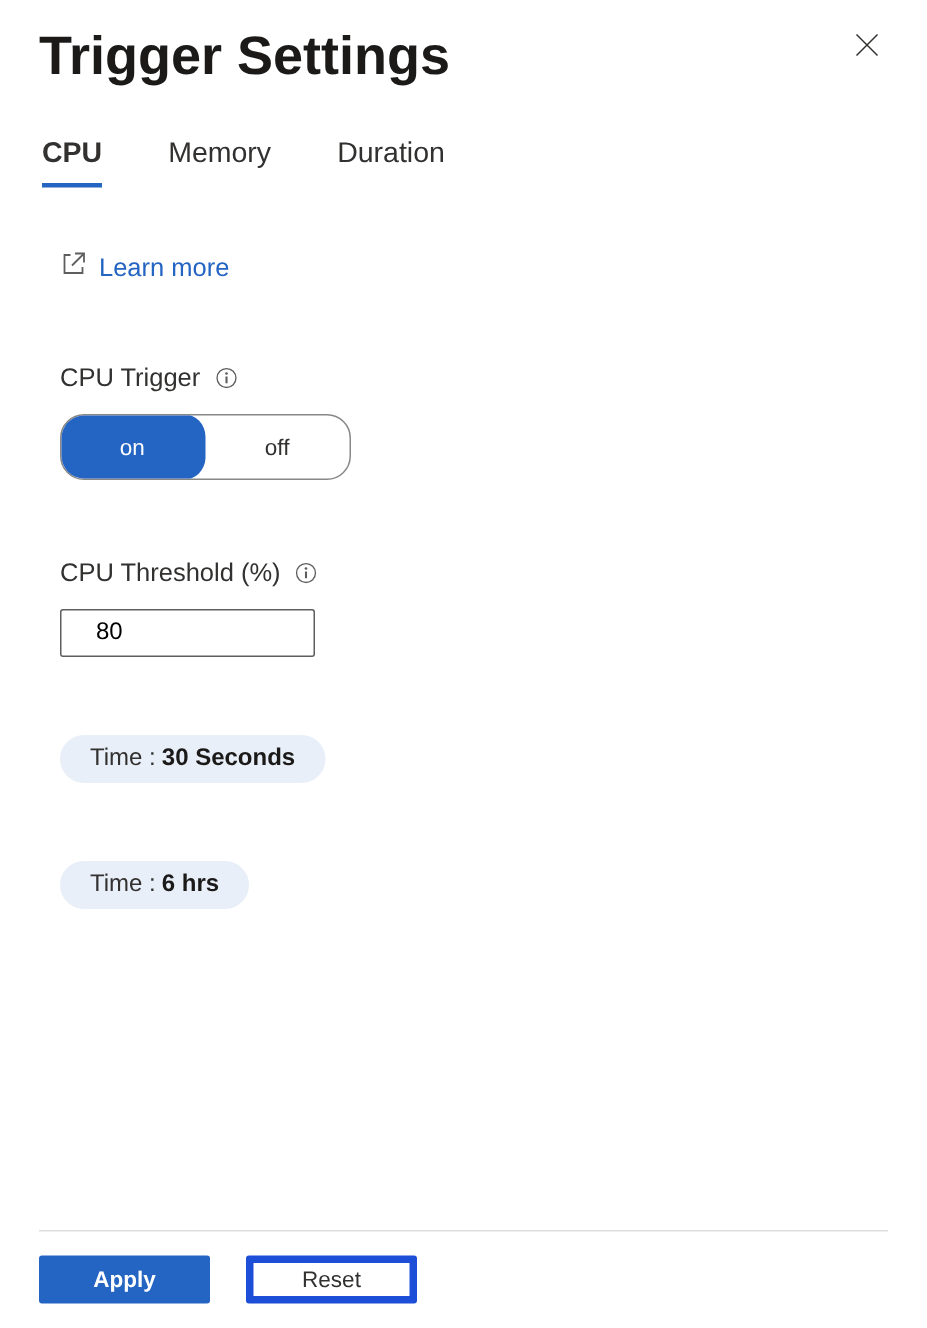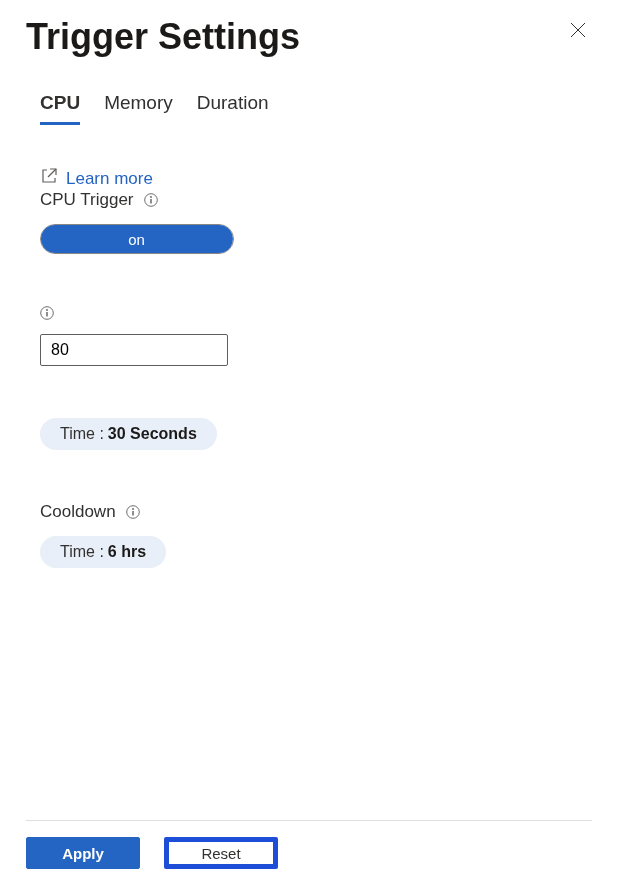--- a/index.html
+++ b/index.html
@@ -25,23 +25,23 @@
       font-size: 36px;
       font-weight: 600;
       color: #1b1a19;
     }
     .close-icon {
       cursor: pointer;
       padding: 6px;
     }
     .tabs {
       display: flex;
-      gap: 24px;
+      gap: 44px;
       border-bottom: none;
-      margin-left: 14px;
+      margin-left: 2px;
       margin-bottom: 42px;
     }
     .tab {
       font-size: 19px;
       color: #323130;
       padding-bottom: 8px;
       cursor: pointer;
       border-bottom: 3px solid transparent;
     }
     .tab.active {
@@ -51,20 +51,21 @@
     .content {
       margin-left: 14px;
     }
     .learn-more {
       display: inline-flex;
       align-items: center;
       gap: 8px;
       color: #2464c3;
       font-size: 17px;
       cursor: pointer;
+      margin-bottom: 52px;
     }
     .external-icon {
       color: #605e5c;
     }
     .field-group {
       margin-bottom: 52px;
     }
     .field-label {
       display: flex;
       align-items: center;
@@ -76,43 +77,43 @@
     .info-icon {
       color: #605e5c;
       cursor: pointer;
       display: inline-flex;
     }
     .toggle {
       display: inline-flex;
       border: 1px solid #8a8886;
       border-radius: 16px;
       overflow: hidden;
-      height: 30px;
+      height: 44px;
       width: 194px;
       cursor: pointer;
     }
     .toggle-option {
       flex: 1;
       display: flex;
       align-items: center;
       justify-content: center;
       font-size: 15px;
     }
     .toggle-option.active {
       background: #2464c3;
       color: #fff;
       border-radius: 15px;
       margin: -1px 0 -1px -1px;
     }
     .text-input {
-      width: 188px;
+      width: 170px;
       height: 32px;
       border: 1px solid #605e5c;
       border-radius: 2px;
-      padding: 4px 10px;
+      padding: 4px 23px;
       font-size: 16px;
       font-family: inherit;
     }
     .pill {
       display: inline-flex;
       align-items: baseline;
       background: #e8eff8;
       border-radius: 18px;
       padding: 7px 20px;
       font-size: 16px;
@@ -195,54 +196,46 @@
       <span class="info-icon">
         <svg width="14" height="14" viewBox="0 0 14 14">
             <circle cx="7" cy="7" r="6.3" stroke="#605e5c" stroke-width="0.9" fill="none"></circle>
             <circle cx="7" cy="4" r="0.9" fill="#605e5c"></circle>
             <rect x="6.3" y="6" width="1.4" height="4.5" fill="#605e5c"></rect>
           </svg>
       </span>
     </div>
     <div class="toggle">
       <div class="toggle-option active">on</div>
+      <div class="toggle-option">off</div>
     </div>
   </div>
 
   <div class="field-group">
     <div class="field-label">
+      <span>CPU Threshold (%)</span>
       <span class="info-icon">
         <svg width="14" height="14" viewBox="0 0 14 14">
             <circle cx="7" cy="7" r="6.3" stroke="#605e5c" stroke-width="0.9" fill="none"></circle>
             <circle cx="7" cy="4" r="0.9" fill="#605e5c"></circle>
             <rect x="6.3" y="6" width="1.4" height="4.5" fill="#605e5c"></rect>
           </svg>
       </span>
     </div>
     <input type="text" class="text-input" value="80" style="">
   </div>
 
   <div class="field-group">
     <div class="pill">
       <span class="pill-label">Time : </span>
       <span class="pill-value">30 Seconds</span>
     </div>
   </div>
 
   <div class="field-group">
-    <div class="field-label">
-      <span>Cooldown</span>
-      <span class="info-icon">
-        <svg width="14" height="14" viewBox="0 0 14 14">
-            <circle cx="7" cy="7" r="6.3" stroke="#605e5c" stroke-width="0.9" fill="none"></circle>
-            <circle cx="7" cy="4" r="0.9" fill="#605e5c"></circle>
-            <rect x="6.3" y="6" width="1.4" height="4.5" fill="#605e5c"></rect>
-          </svg>
-      </span>
-    </div>
     <div class="pill">
       <span class="pill-label">Time : </span>
       <span class="pill-value">6 hrs</span>
     </div>
   </div>
 
 </div>
 
 <div class="footer">
   <button class="btn btn-primary">Apply</button>

